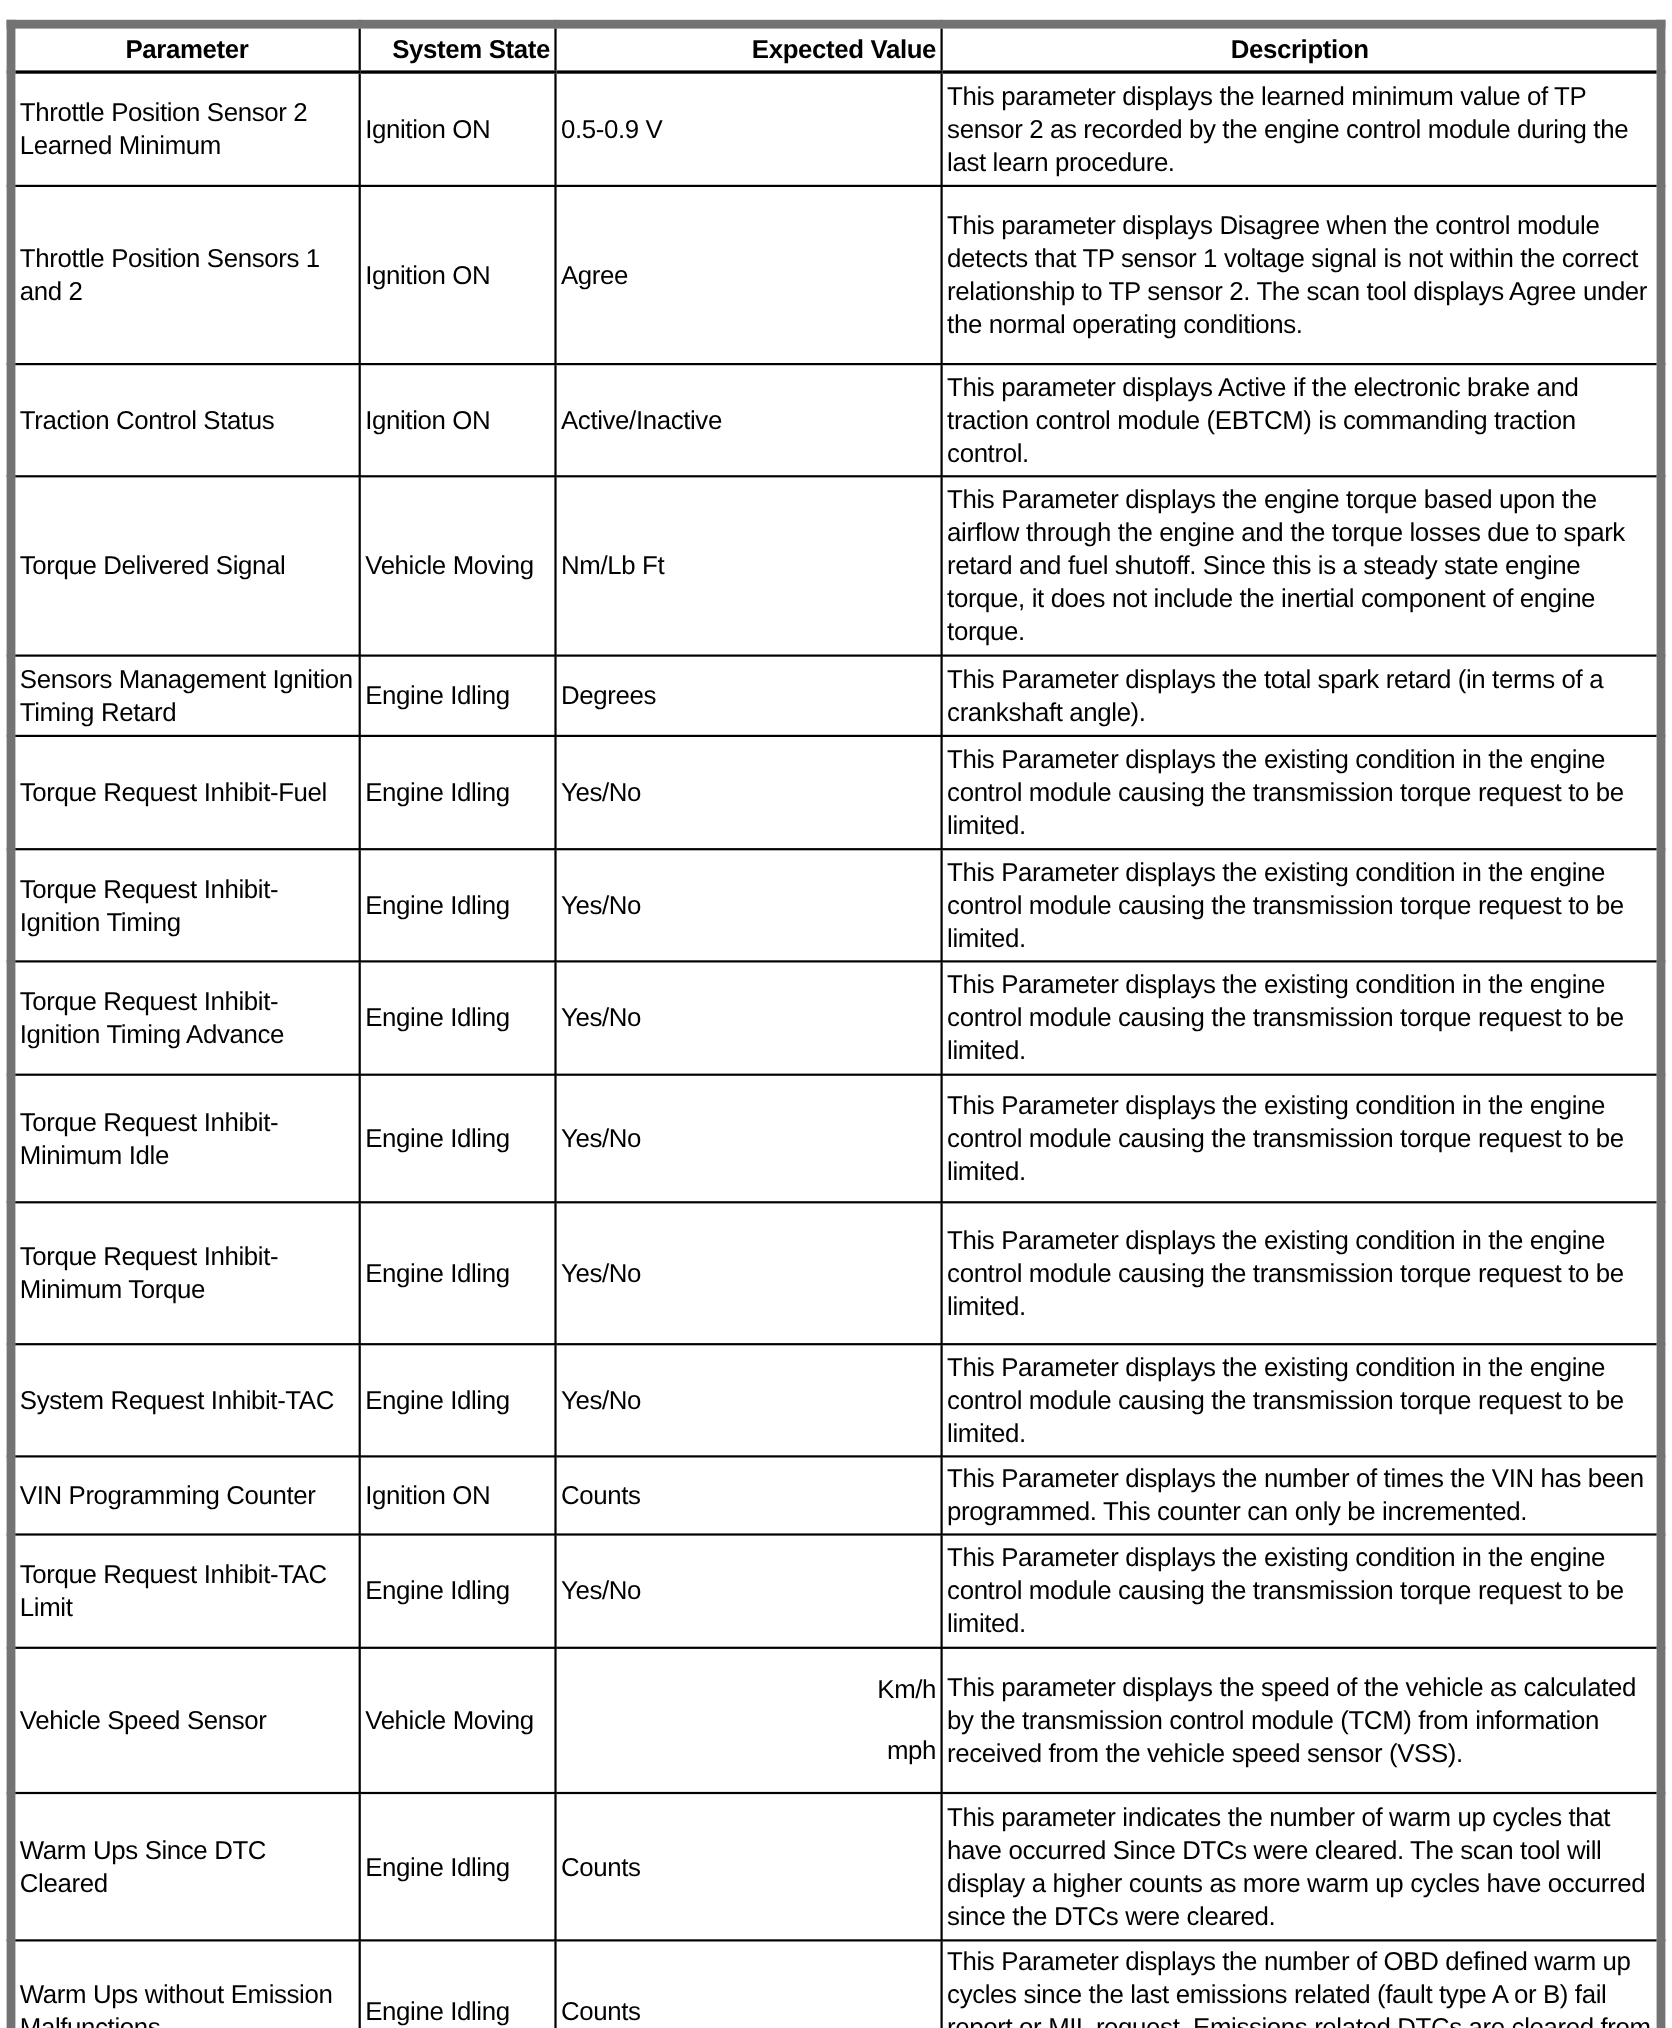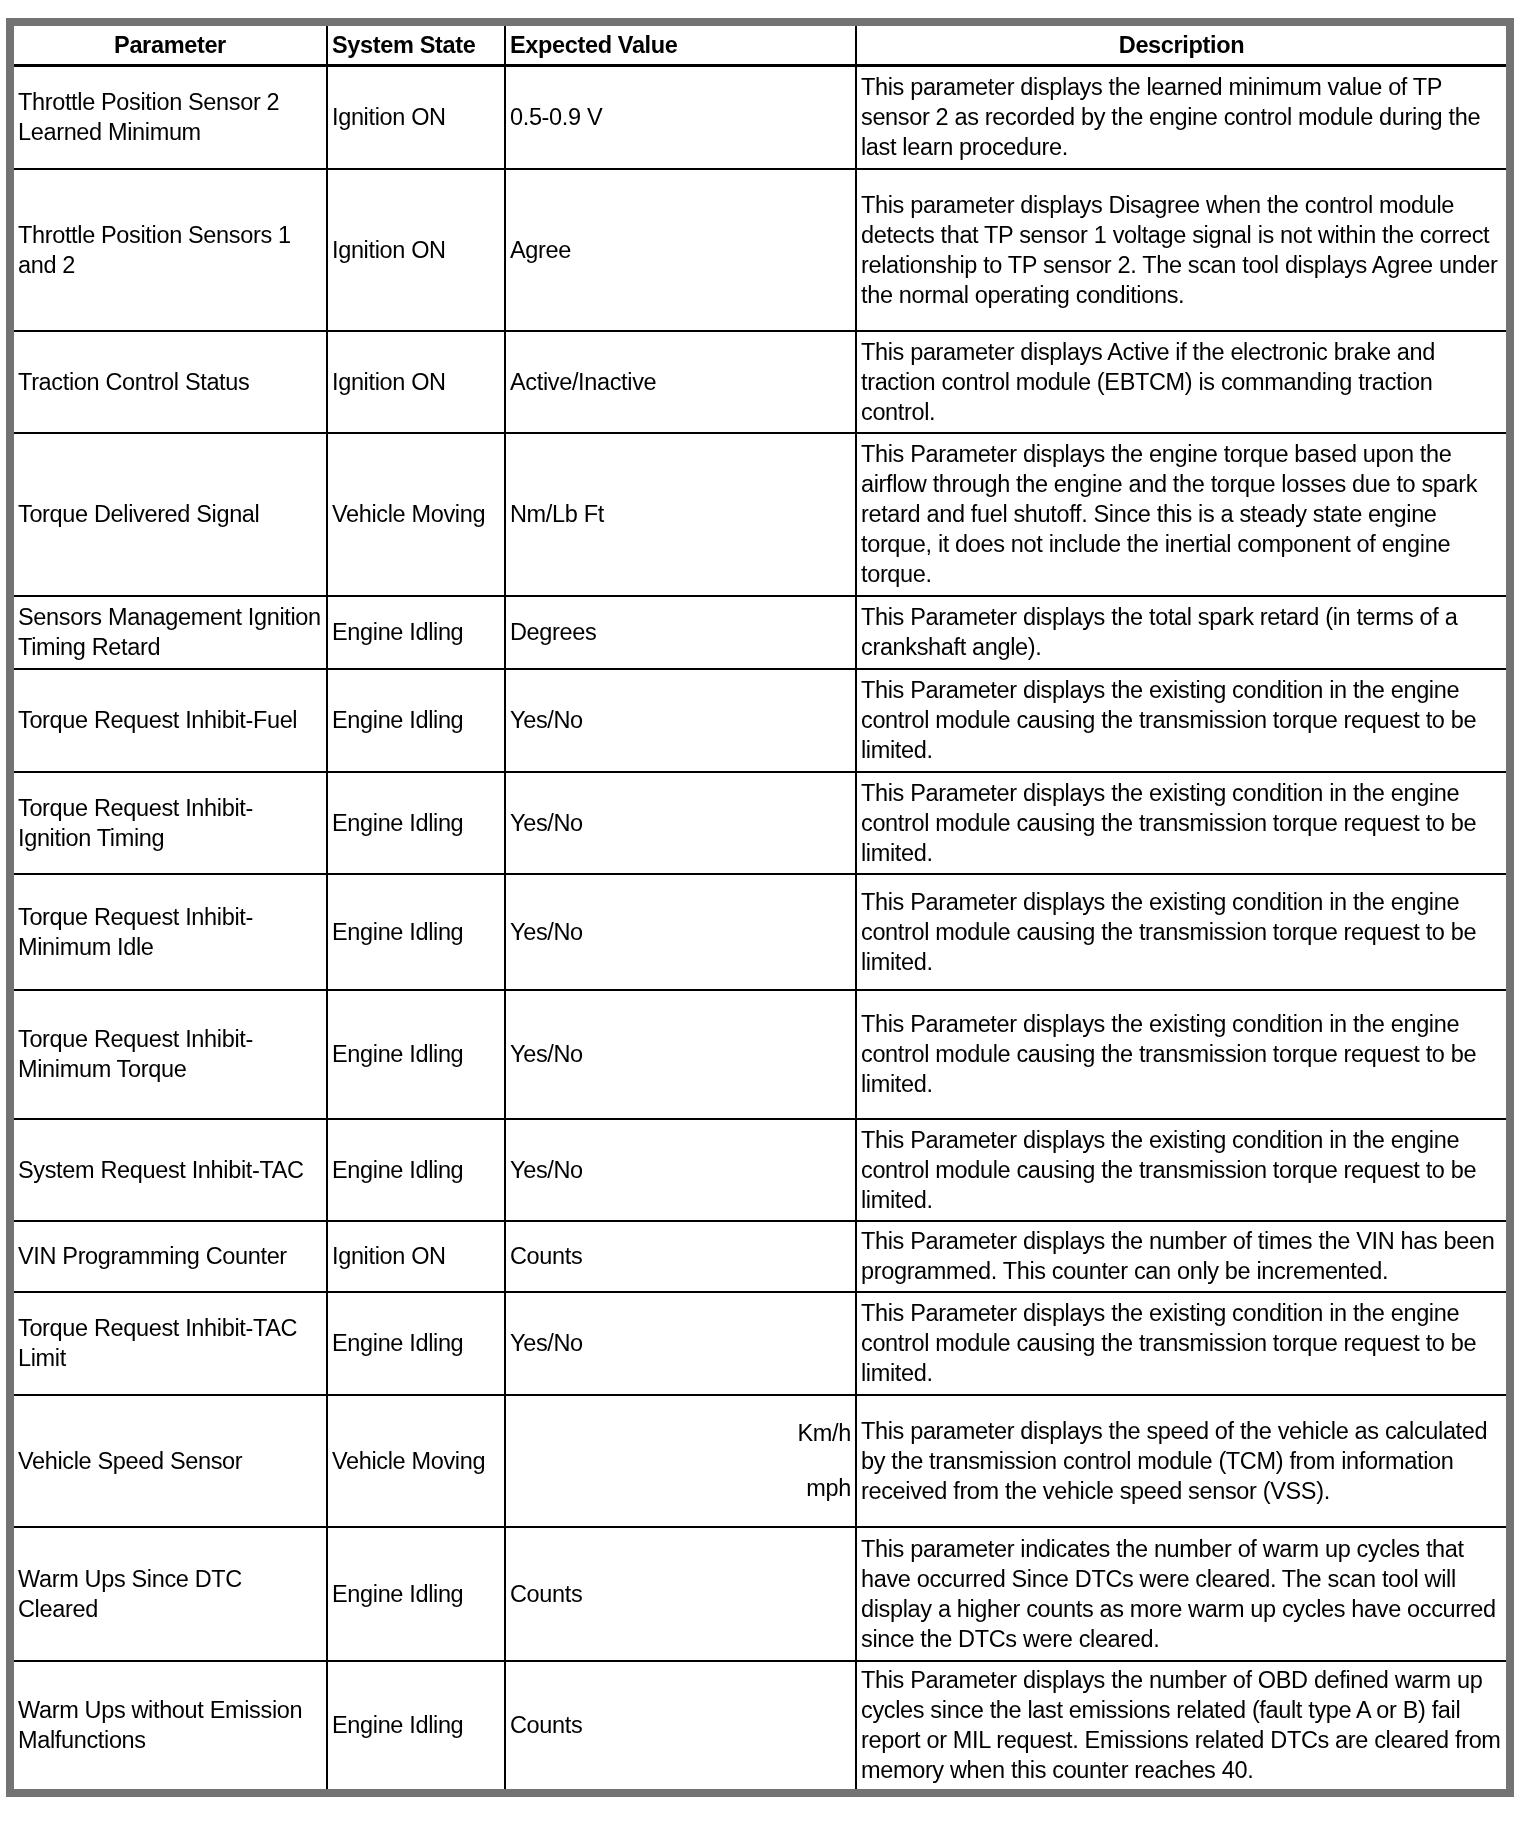--- a/index.html
+++ b/index.html
@@ -22,20 +22,21 @@
     line-height: 30px;
     letter-spacing: -0.35px;
     text-align: left;
     word-wrap: break-word;
   }
   .doc-table th {
     font-weight: bold;
     height: 38px;
     line-height: 30px;
     border-bottom: 3px solid #000;
+    text-align: right;
   }
   .doc-table th.c-param, .doc-table th.c-desc { text-align: center; }
   .col-param { width: 317px; }
   .col-state { width: 178px; }
   .col-exp { width: 351px; }
   .col-desc { width: 654px; }
   .doc-table td.c-exp .multi-val { display: block; line-height: 55px; text-align: right; }
 </style>
 </head>
 <body>
@@ -91,20 +92,26 @@
       <td>Engine Idling</td>
       <td class="c-exp">Yes/No</td>
       <td>This Parameter displays the existing condition in the engine control module causing the transmission torque request to be limited.</td>
     </tr>
     <tr style="height:102px">
       <td>Torque Request Inhibit-Ignition Timing</td>
       <td>Engine Idling</td>
       <td class="c-exp">Yes/No</td>
       <td>This Parameter displays the existing condition in the engine control module causing the transmission torque request to be limited.</td>
     </tr>
+    <tr style="height:103px">
+      <td>Torque Request Inhibit-Ignition Timing Advance</td>
+      <td>Engine Idling</td>
+      <td class="c-exp">Yes/No</td>
+      <td>This Parameter displays the existing condition in the engine control module causing the transmission torque request to be limited.</td>
+    </tr>
     <tr style="height:116px">
       <td>Torque Request Inhibit-Minimum Idle</td>
       <td>Engine Idling</td>
       <td class="c-exp">Yes/No</td>
       <td>This Parameter displays the existing condition in the engine control module causing the transmission torque request to be limited.</td>
     </tr>
     <tr style="height:129px">
       <td>Torque Request Inhibit-Minimum Torque</td>
       <td>Engine Idling</td>
       <td class="c-exp">Yes/No</td>

